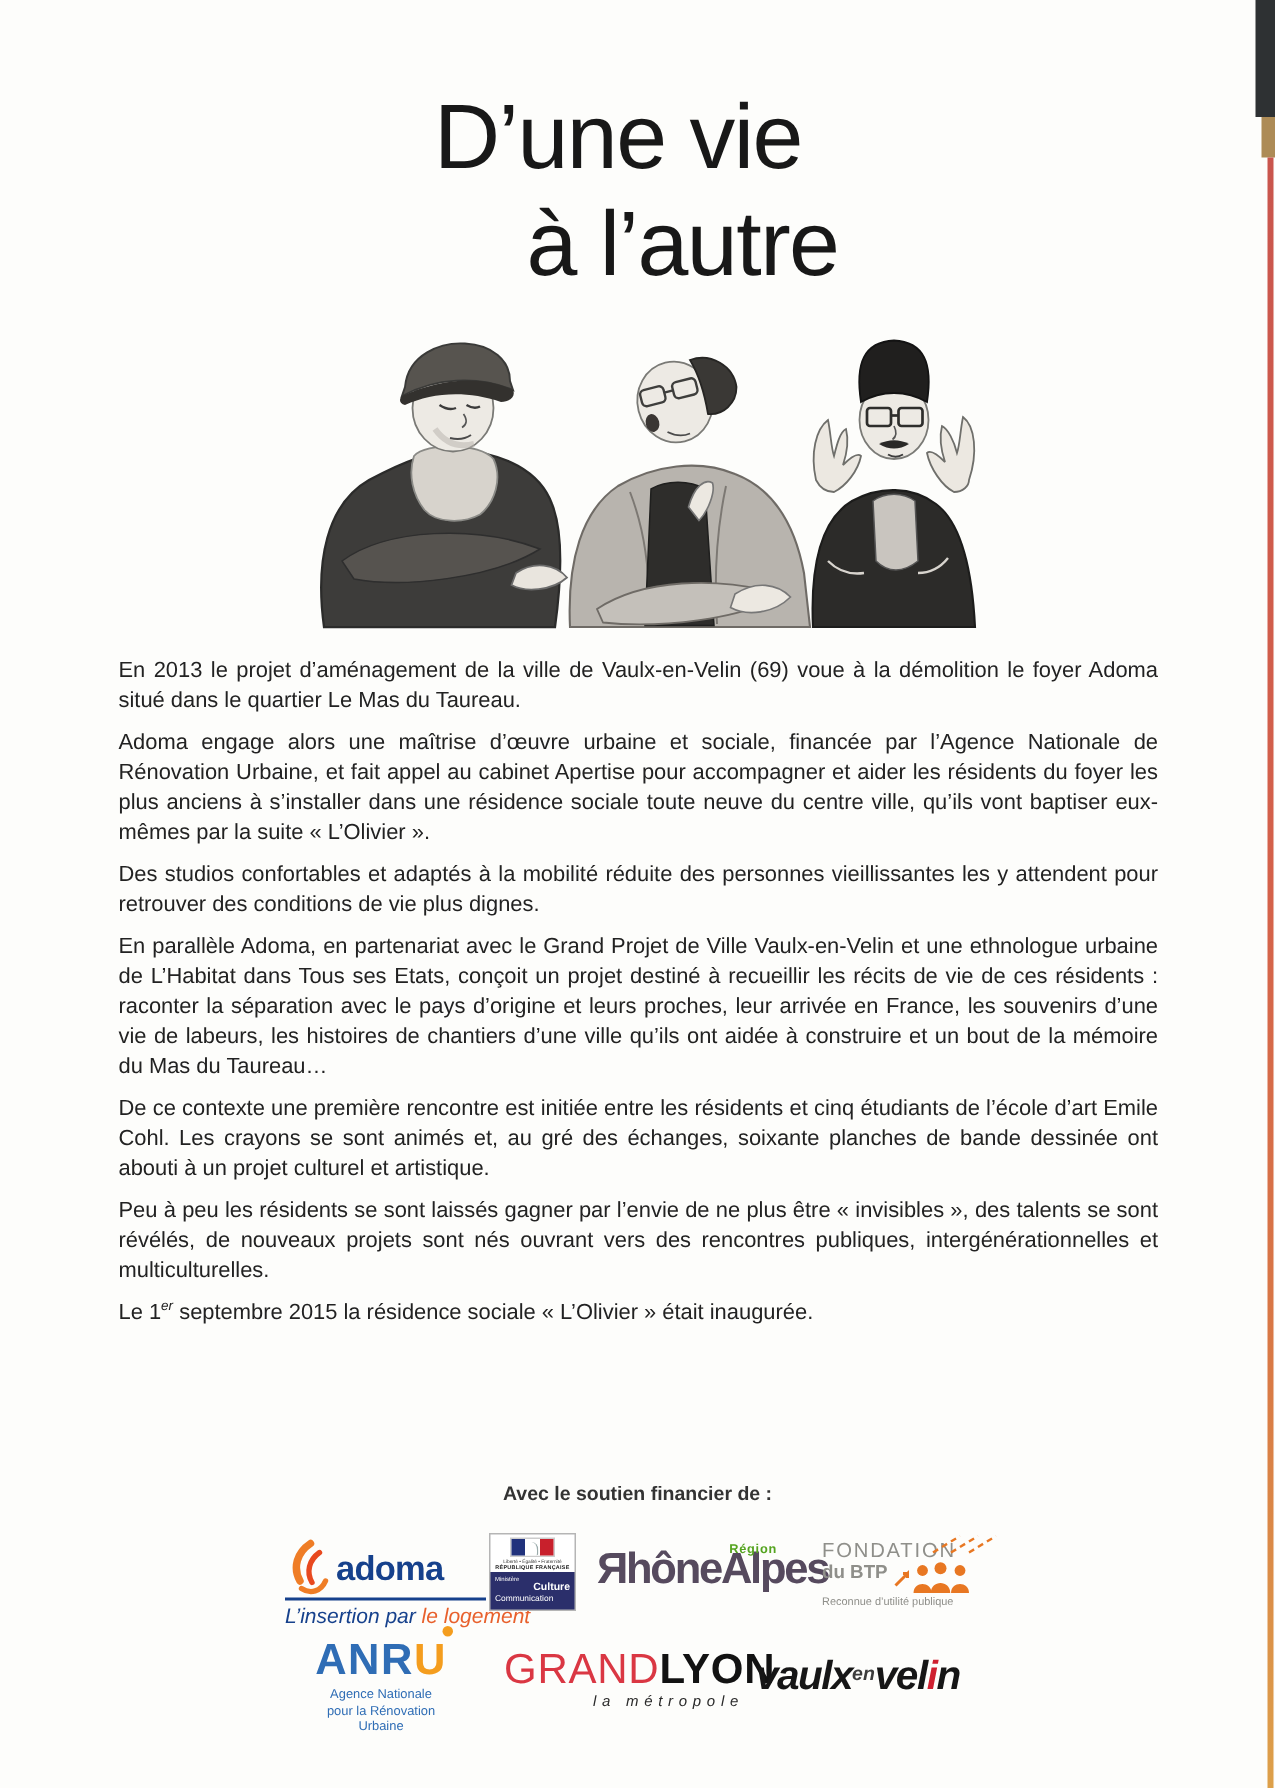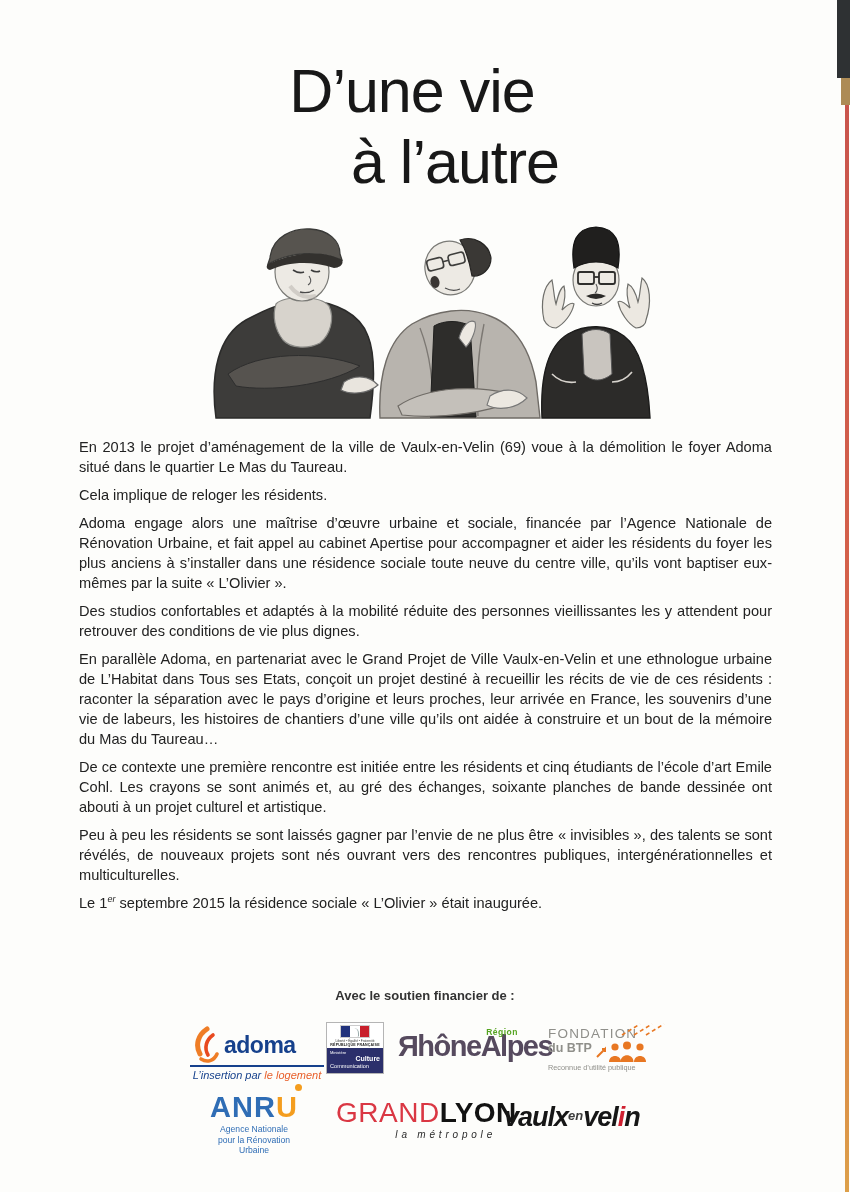--- a/index.html
+++ b/index.html
@@ -33,21 +33,21 @@
   
   .support { position:absolute; top:988px; left:0; width:850px; text-align:center;
              font-size:13px; color:#333;font-weight:bold; }
   .logo { position:absolute; }
 
   
   .adoma { top:1026px; left:190px; width:134px; }
   .adoma-row { display:flex; align-items:center; gap:4px; }
   .adoma-name { font-size:23px; font-weight:bold; color:#16418c; letter-spacing:-0.5px; }
   .adoma-rule { height:1.5px; background:#16418c; margin:1px 0 2px 0; }
-  .adoma-tag { font-size:11px; font-style:italic; color:#16418c; text-align:center; white-space:nowrap; }
+  .adoma-tag { font-size:14px; font-style:italic; color:#16418c; text-align:center; white-space:nowrap; }
   .adoma-tag .org { color:#e8602c; }
 
   
   .ministere { top:1022px; left:326px; width:58px; font-family:"Liberation Sans",sans-serif; }
   .min-top { background:#fff; border:1px solid #b5b5b5; border-bottom:none; padding:2px 2px 1px 2px; }
   .min-flag { display:flex; height:13px; width:30px; margin:0 auto 1px auto; border:0.5px solid #ccc; }
   .min-flag .b { flex:1; background:#21327c; }
   .min-flag .w { flex:1; background:#fff; position:relative; }
   .min-flag .w::after { content:""; position:absolute; left:1px; top:2px; width:7px; height:9px;
         border-right:1.5px solid #9aa; border-radius:0 60% 20% 0; }
@@ -161,21 +161,20 @@
         <path d="M396,53 h5"></path>
       </g>
       <path d="M398,60 q3,6 -1,9" stroke="#555" fill="none" stroke-width="1.1"></path>
       <path d="M388,72 q10,-5 20,0 q-10,6 -20,0 Z" fill="#2a2927"></path>
       <path d="M394,79 q5,3 10,0" stroke="#3c3c3c" fill="none" stroke-width="1.3"></path>
     </g>
   </svg>
 
   <div class="bodytext">
     <p>En 2013 le projet d’aménagement de la ville de Vaulx-en-Velin (69) voue à la démolition le foyer Adoma situé dans le quartier Le Mas du Taureau.</p>
-    <p>Cela implique de reloger les résidents.</p>
     <p>Adoma engage alors une maîtrise d’œuvre urbaine et sociale, financée par l’Agence Nationale de Rénovation Urbaine, et fait appel au cabinet Apertise pour accompagner et aider les résidents du foyer les plus anciens à s’installer dans une résidence sociale toute neuve du centre ville, qu’ils vont baptiser eux-mêmes par la suite « L’Olivier ».</p>
     <p>Des studios confortables et adaptés à la mobilité réduite des personnes vieillissantes les y attendent pour retrouver des conditions de vie plus dignes.</p>
     <p>En parallèle Adoma, en partenariat avec le Grand Projet de Ville Vaulx-en-Velin et une ethnologue urbaine de L’Habitat dans Tous ses Etats, conçoit un projet destiné à recueillir les récits de vie de ces résidents : raconter la séparation avec le pays d’origine et leurs proches, leur arrivée en France, les souvenirs d’une vie de labeurs, les histoires de chantiers d’une ville qu’ils ont aidée à construire et un bout de la mémoire du Mas du Taureau…</p>
     <p>De ce contexte une première rencontre est initiée entre les résidents et cinq étudiants de l’école d’art Emile Cohl. Les crayons se sont animés et, au gré des échanges, soixante planches de bande dessinée ont abouti à un projet culturel et artistique.</p>
     <p>Peu à peu les résidents se sont laissés gagner par l’envie de ne plus être « invisibles », des talents se sont révélés, de nouveaux projets sont nés ouvrant vers des rencontres publiques, intergénérationnelles et multiculturelles.</p>
     <p><span>Le 1</span><sup>er</sup><span> septembre 2015 la résidence sociale « L’Olivier » était inaugurée.</span></p>
   </div>
 
   <div class="support">Avec le soutien financier de :</div>
 

